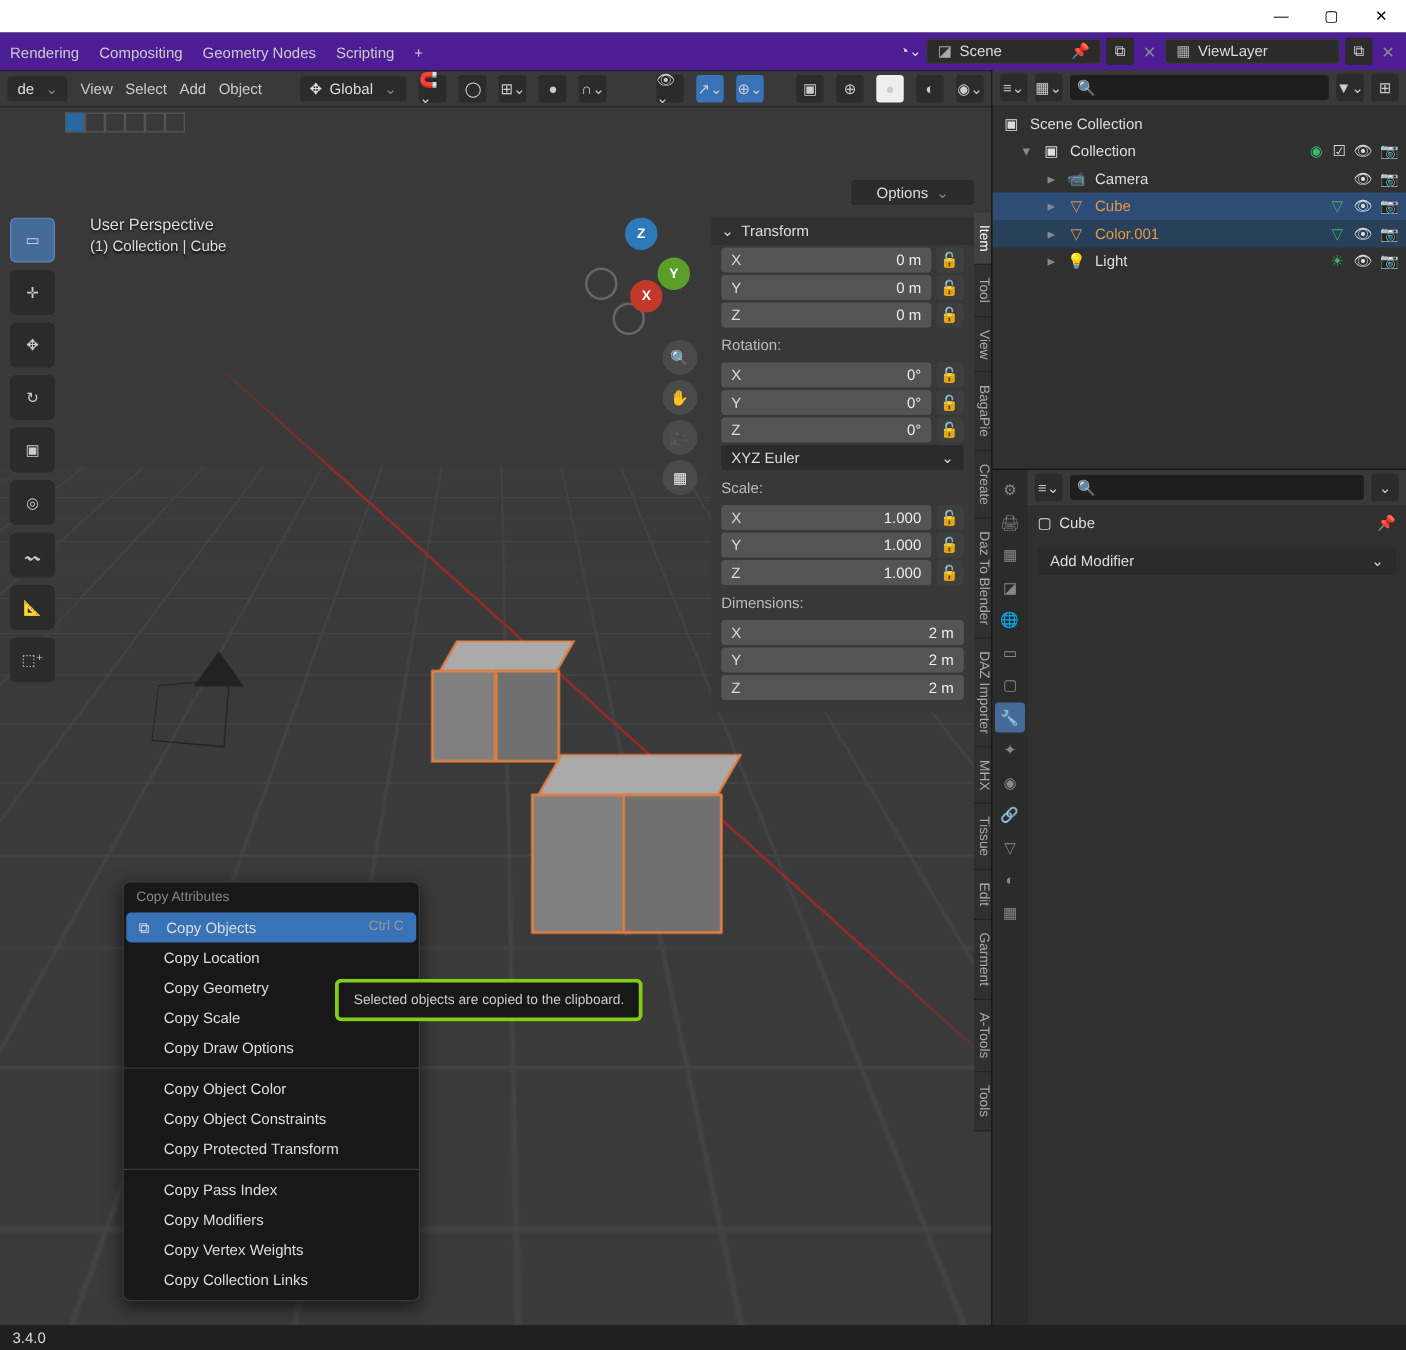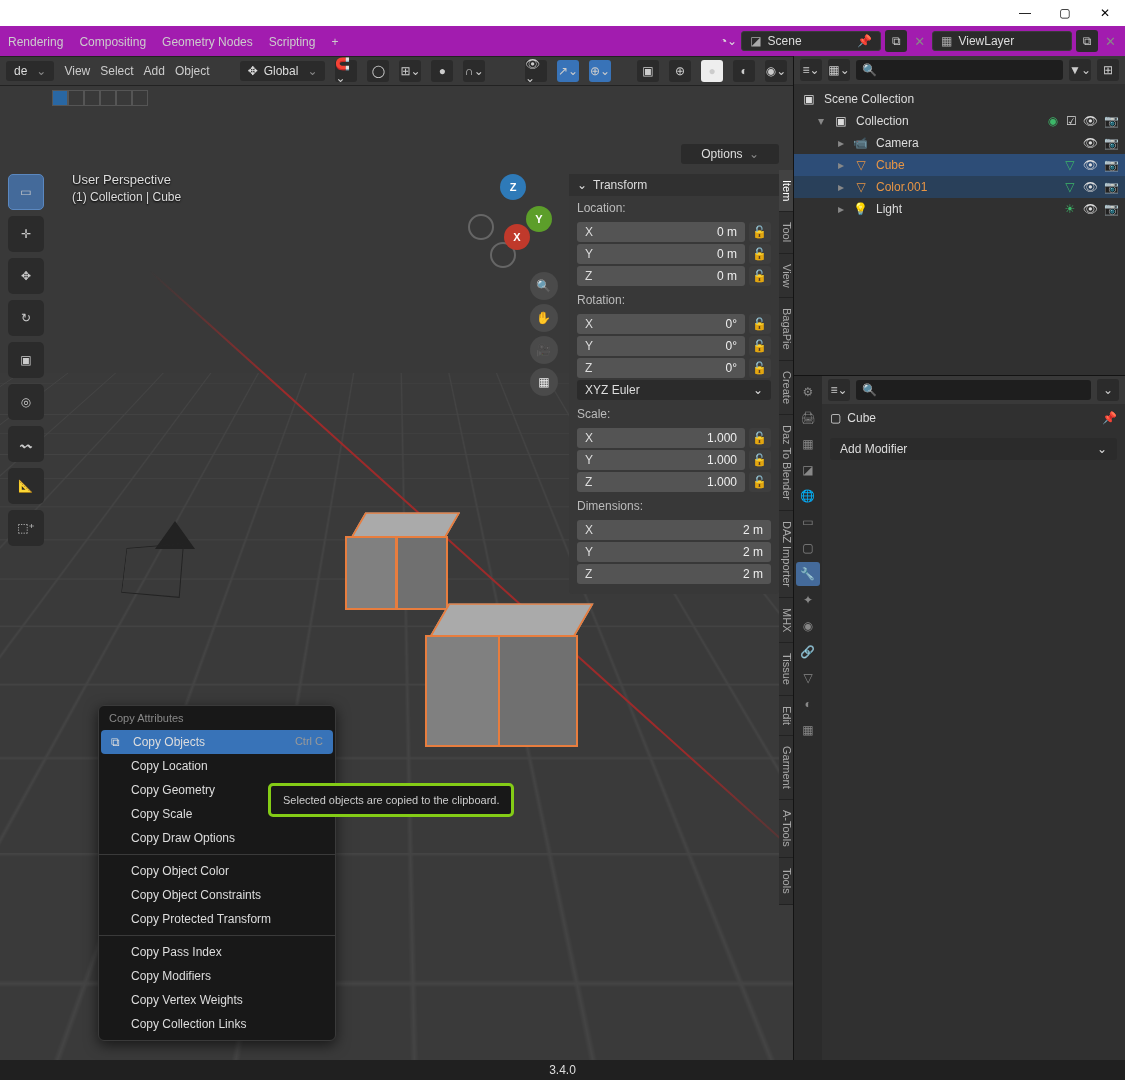--- a/index.html
+++ b/index.html
@@ -1,19 +1,19 @@
 <!DOCTYPE html>
 <html><head>
 <meta charset="utf-8">
 <style>
 *{margin:0;padding:0;box-sizing:border-box;font-family:-apple-system,BlinkMacSystemFont,"Segoe UI",sans-serif;font-size:12px;color:#ddd;user-select:none}
 body{background:#393939;width:1125px;height:1080px;overflow:hidden;position:relative}
 .titlebar{height:26px;background:#fff;display:flex;justify-content:flex-end;align-items:center;gap:0}
 .titlebar .winbtn{width:40px;height:26px;display:flex;align-items:center;justify-content:center;color:#000}
-.topbar{height:32px;background:#a21caf;display:flex;align-items:center;padding:0 8px;gap:16px}
+.topbar{height:32px;background:#4c1d95;display:flex;align-items:center;padding:0 8px;gap:16px}
 .topbar .menu-item{color:#ccc;cursor:pointer}
 .scenebar{position:absolute;right:0;top:26px;height:30px;display:flex;align-items:center;gap:4px;padding-right:6px}
 .scenebox{background:#2b2b2b;border:1px solid #3a3a3a;border-radius:3px;padding:2px 8px;display:flex;align-items:center;gap:6px;min-width:140px}
 .scenebox .ico{color:#aaa}
 .closebox{color:#888;font-size:13px;padding:0 3px}
 .hdr2{height:30px;background:#393939;border-top:1px solid #222;border-bottom:1px solid #222;display:flex;align-items:center;padding:0 6px;gap:10px}
 .hdr2 .menu-item{color:#ccc}
 .hdr2 .dd{background:#2b2b2b;border-radius:3px;padding:3px 8px;display:flex;align-items:center;gap:6px}
 .iconbtn{width:22px;height:22px;background:#2b2b2b;border-radius:3px;display:inline-flex;align-items:center;justify-content:center;color:#ccc}
 .main{position:absolute;top:56px;left:0;right:332px;bottom:20px;display:flex;flex-direction:column}
@@ -101,21 +101,21 @@
 .tri{color:#888;width:10px;display:inline-block}
 .props{flex:1;display:flex}
 .props-tabs{width:28px;background:#2b2b2b;display:flex;flex-direction:column;padding:4px 0;gap:2px}
 .ptab{width:24px;height:24px;margin:0 auto;border-radius:3px;display:flex;align-items:center;justify-content:center;color:#888}
 .ptab.active{background:#446a9a;color:#fff}
 .props-body{flex:1;display:flex;flex-direction:column}
 .props-hdr{height:28px;background:#393939;display:flex;align-items:center;padding:0 6px;gap:6px}
 .props-crumb{height:28px;display:flex;align-items:center;padding:0 8px;gap:6px;color:#ccc}
 .props-crumb .pin{margin-left:auto;color:#888}
 .addmod{margin:6px 8px;background:#2b2b2b;border-radius:3px;padding:4px 10px;display:flex;justify-content:space-between;align-items:center}
-.statusbar{position:absolute;left:0;right:0;bottom:0;height:20px;background:#202020;display:flex;align-items:center;justify-content:center;padding:0 10px;color:#888;font-size:11px}
+.statusbar{position:absolute;left:0;right:0;bottom:0;height:20px;background:#202020;display:flex;align-items:center;justify-content:flex-start;padding:0 10px;color:#888;font-size:11px}
 .chev::after{content:"⌄";color:#888;margin-left:3px}
 </style>
 </head>
 <body>
 
 <div class="titlebar">
   <div class="winbtn">—</div>
   <div class="winbtn">▢</div>
   <div class="winbtn">✕</div>
 </div>
@@ -221,21 +221,20 @@
       <div class="navbtn">▦</div>
     </div>
 
     <div class="optionsbtn"><span>Options</span> <span class="chev"></span></div>
 
     <div class="npanel">
       <div class="nhdr">
           <span>⌄</span>
           <span>Transform</span>
         </div>
-      <div class="sect">Location:</div>
       <div style="padding:0 8px">
         <div class="nrow">
             <div class="nfld">
               <span class="ax">X</span>
               <span class="val">0 m</span>
             </div>
             <div class="lockbtn">🔓</div>
           </div>
         <div class="nrow">
             <div class="nfld">

